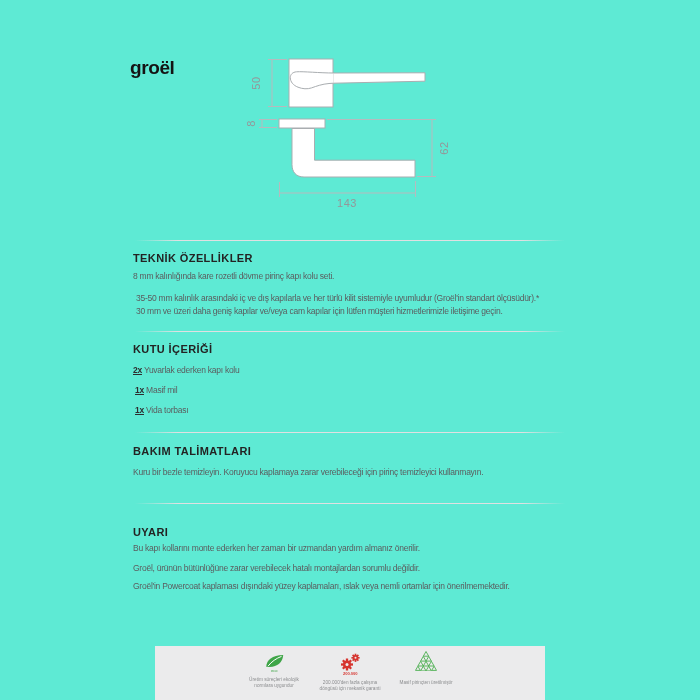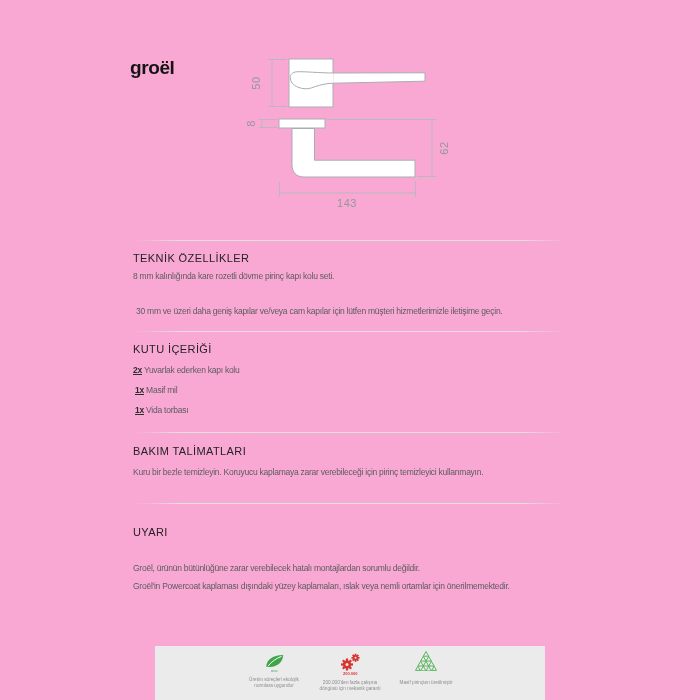--- a/index.html
+++ b/index.html
@@ -1,29 +1,29 @@
 <!DOCTYPE html>
 <html><head>
 <meta charset="utf-8">
 <style>
   html,body{margin:0;padding:0;background:#fff;}
-  .page{position:relative;width:700px;height:700px;background:#f9a8d4;
+  .page{position:relative;width:700px;height:700px;background:#5eead4;
         font-family:"Liberation Sans",sans-serif;overflow:hidden;}
 
   .logo{position:absolute;left:130px;top:57px;font-size:19px;font-weight:bold;
         color:#141414;letter-spacing:-0.4px;}
 
   .drawing{position:absolute;left:230px;top:50px;}
   .dim-text{fill:#949799;font-size:11px;font-family:"Liberation Sans",sans-serif;letter-spacing:0.5px;}
 
   .divider{position:absolute;left:135px;width:430px;height:1px;
            background:linear-gradient(to right,rgba(224,224,225,0),#e0e0e1 10%,#e0e0e1 90%,rgba(224,224,225,0));}
   .d1{top:240px;} .d2{top:331px;} .d3{top:432px;} .d4{top:503px;}
 
-  .heading{position:absolute;left:133px;font-size:11px;font-weight:normal;color:#232323;
+  .heading{position:absolute;left:133px;font-size:11px;font-weight:bold;color:#232323;
            letter-spacing:0.4px;white-space:nowrap;}
   .body-line{position:absolute;left:133px;font-size:8.5px;letter-spacing:-0.25px;
              color:#5b5c5e;white-space:nowrap;}
   .qty{font-weight:bold;color:#2d2d2f;text-decoration:underline;}
 
   .footer-band{position:absolute;left:155px;top:646px;width:390px;height:54px;
                background:#ebebec;display:flex;justify-content:center;}
   .badge{width:76px;display:flex;flex-direction:column;align-items:center;padding-top:7px;}
   .badge-icon{height:18px;display:flex;align-items:flex-end;justify-content:center;}
   .icon-label{font-size:9px;line-height:9px;transform:scale(0.45);transform-origin:center top;
@@ -80,37 +80,39 @@
     <text class="dim-text" x="117" y="157" text-anchor="middle">143</text>
   </svg>
 
   <div class="divider d1"></div>
   <div class="divider d2"></div>
   <div class="divider d3"></div>
   <div class="divider d4"></div>
 
   <div class="heading" style="top:252px">TEKNİK ÖZELLİKLER</div>
   <div class="body-line" style="top:271px">8 mm kalınlığında kare rozetli dövme pirinç kapı kolu seti.</div>
+  <div class="body-line" style="top:293px;left:136px">35-50 mm kalınlık arasındaki iç ve dış kapılarla ve her türlü kilit sistemiyle uyumludur (Groël'in standart ölçüsüdür).*</div>
   <div class="body-line" style="top:306px;left:136px">30 mm ve üzeri daha geniş kapılar ve/veya cam kapılar için lütfen müşteri hizmetlerimizle iletişime geçin.</div>
 
   <div class="heading" style="top:343px">KUTU İÇERİĞİ</div>
   <div class="body-line" style="top:365px">
     <span class="qty">2x</span><span> Yuvarlak ederken kapı kolu</span>
   </div>
   <div class="body-line" style="top:385px;left:135px">
     <span class="qty">1x</span><span> Masif mil</span>
   </div>
   <div class="body-line" style="top:405px;left:135px">
     <span class="qty">1x</span><span> Vida torbası</span>
   </div>
 
   <div class="heading" style="top:445px">BAKIM TALİMATLARI</div>
   <div class="body-line" style="top:467px">Kuru bir bezle temizleyin. Koruyucu kaplamaya zarar verebileceği için pirinç temizleyici kullanmayın.</div>
 
   <div class="heading" style="top:526px">UYARI</div>
+  <div class="body-line" style="top:543px">Bu kapı kollarını monte ederken her zaman bir uzmandan yardım almanız önerilir.</div>
   <div class="body-line" style="top:581px">Groël'in Powercoat kaplaması dışındaki yüzey kaplamaları, ıslak veya nemli ortamlar için önerilmemektedir.</div>
   <div class="body-line" style="top:563px">Groël, ürünün bütünlüğüne zarar verebilecek hatalı montajlardan sorumlu değildir.</div>
 
   <div class="footer-band">
 
     <div class="badge">
       <div class="badge-icon">
         <svg width="21" height="15" viewBox="0 0 21 15">
           <path d="M2.2,13.8 C2.6,6.8 8.2,2.4 19.2,2 C18.6,9.6 13.2,14.2 4.8,13.9 Z" fill="#3fa548"></path>
           <path d="M4,13.2 C7.5,8.6 12.5,5.2 17.5,3.4" stroke="#ffffff" stroke-width="1" fill="none"></path>

